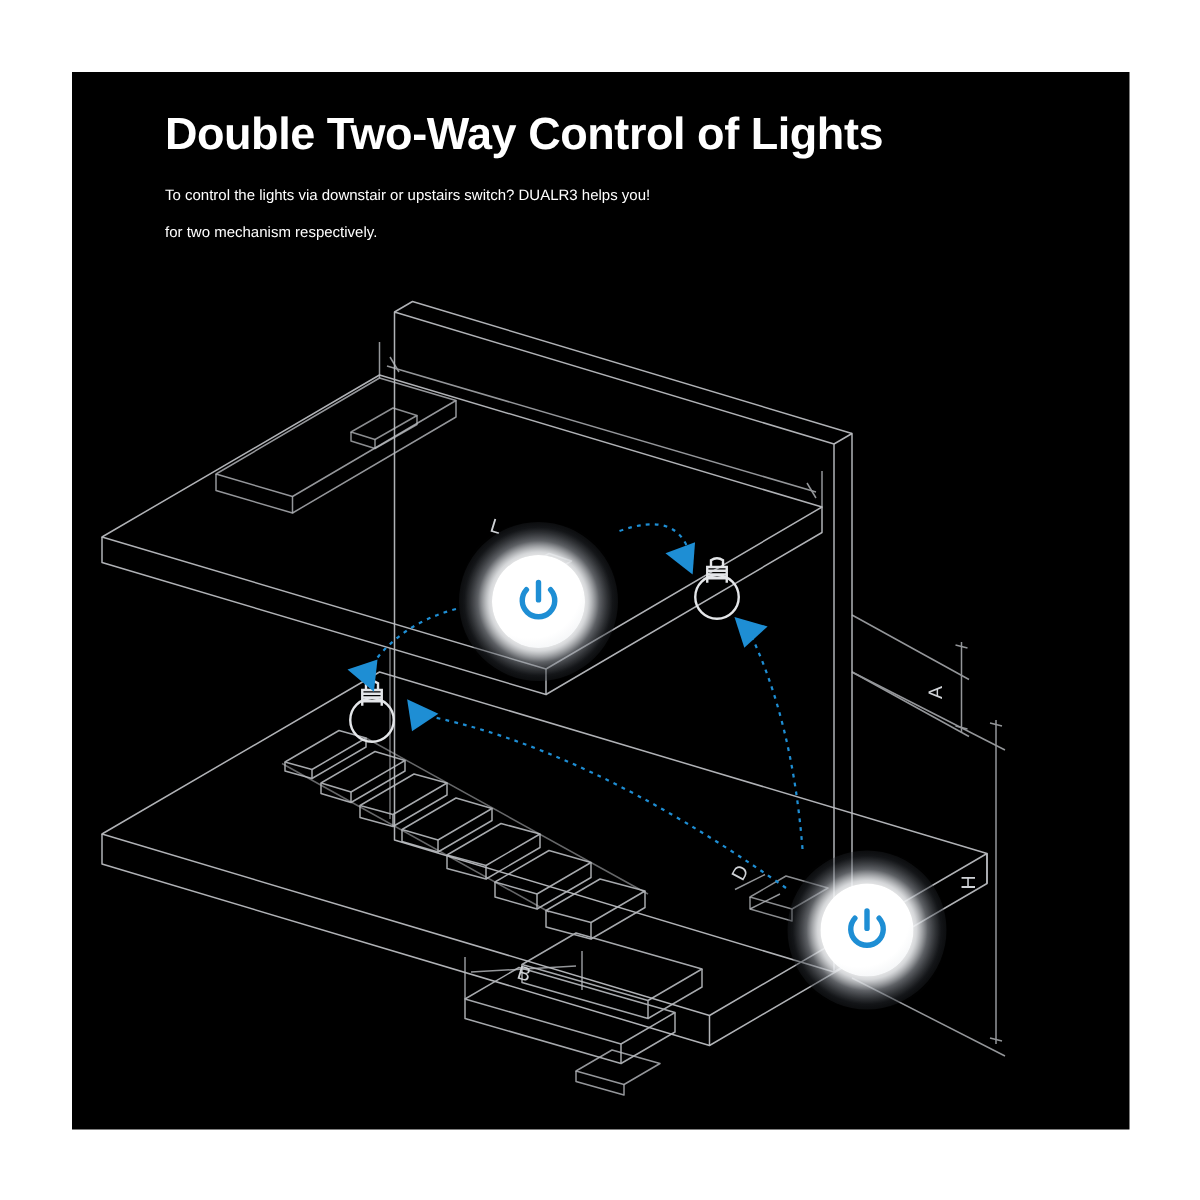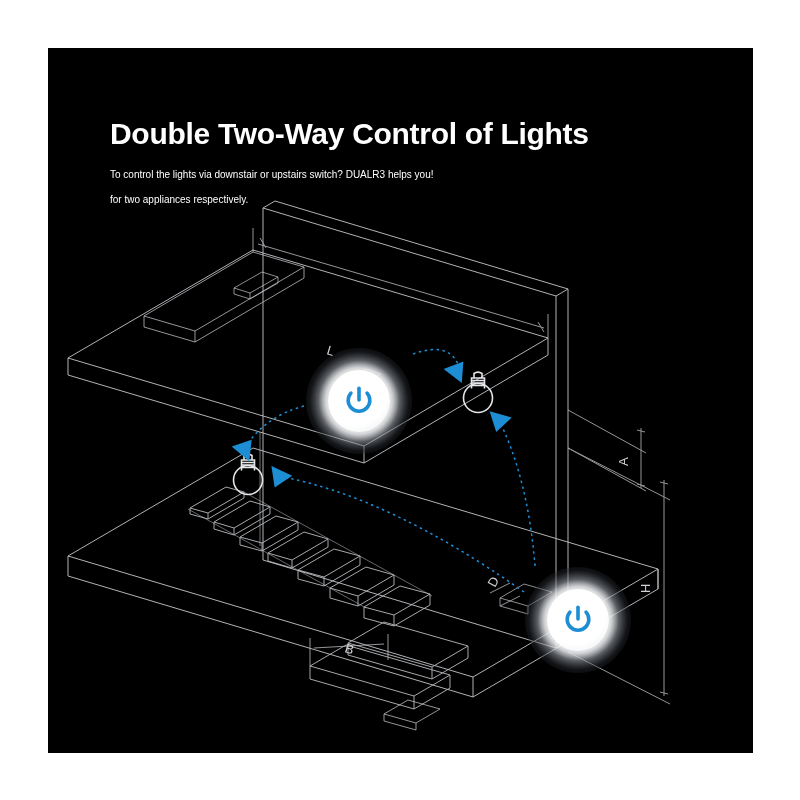--- a/index.html
+++ b/index.html
@@ -31,21 +31,20 @@
     background: #000000;
     overflow: hidden;
   }
 
   
   #text-block {
     position: absolute;
     left: 62px;
     top: 25px;
     width: 600px;
-    margin-top: 44px;
   }
 
   #headline {
     font-size: 30px;
     font-weight: bold;
     color: #ffffff;
     letter-spacing: -0.3px;
     line-height: 1.15;
     margin: 0 0 10px 0;
     white-space: nowrap;
@@ -297,17 +296,17 @@
       <div class="pb-face"></div>
       <svg class="pb-glyph" viewBox="0 0 32 32">
         <path d="M16 4 L16 15" stroke="#1e8ed4" stroke-width="3.4" stroke-linecap="round" fill="none"></path>
         <path d="M8.4 8.6 A10.2 10.2 0 1 0 23.6 8.6" stroke="#1e8ed4" stroke-width="3.4" stroke-linecap="round" fill="none"></path>
       </svg>
     </div>
 
     <div id="text-block">
       <h1 id="headline">Double Two-Way Control of Lights</h1>
       <p class="body-line">To control the lights via downstair or upstairs switch? DUALR3 helps you!</p>
-      <p class="body-line">for two appliances respectively.</p>
+      <p class="body-line">for two mechanism respectively.</p>
     </div>
 
   </div>
 </div>
 
 </body></html>

